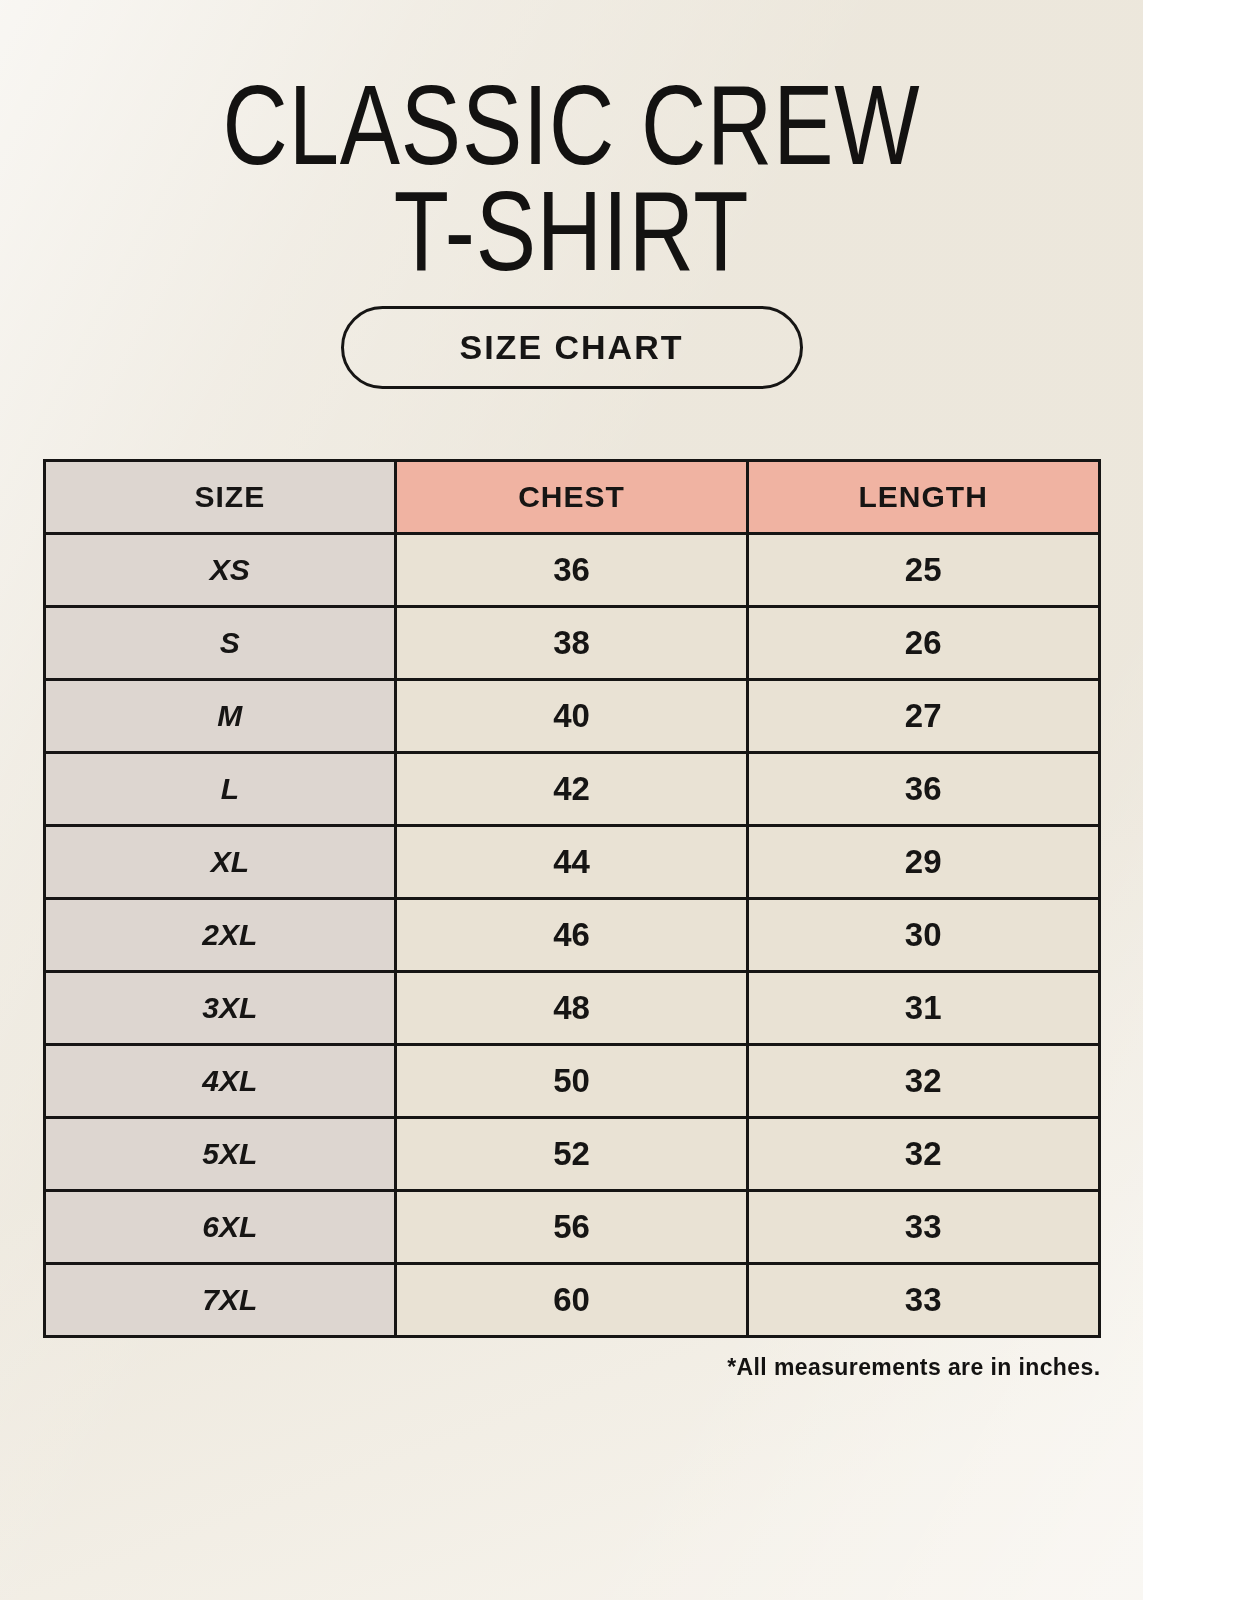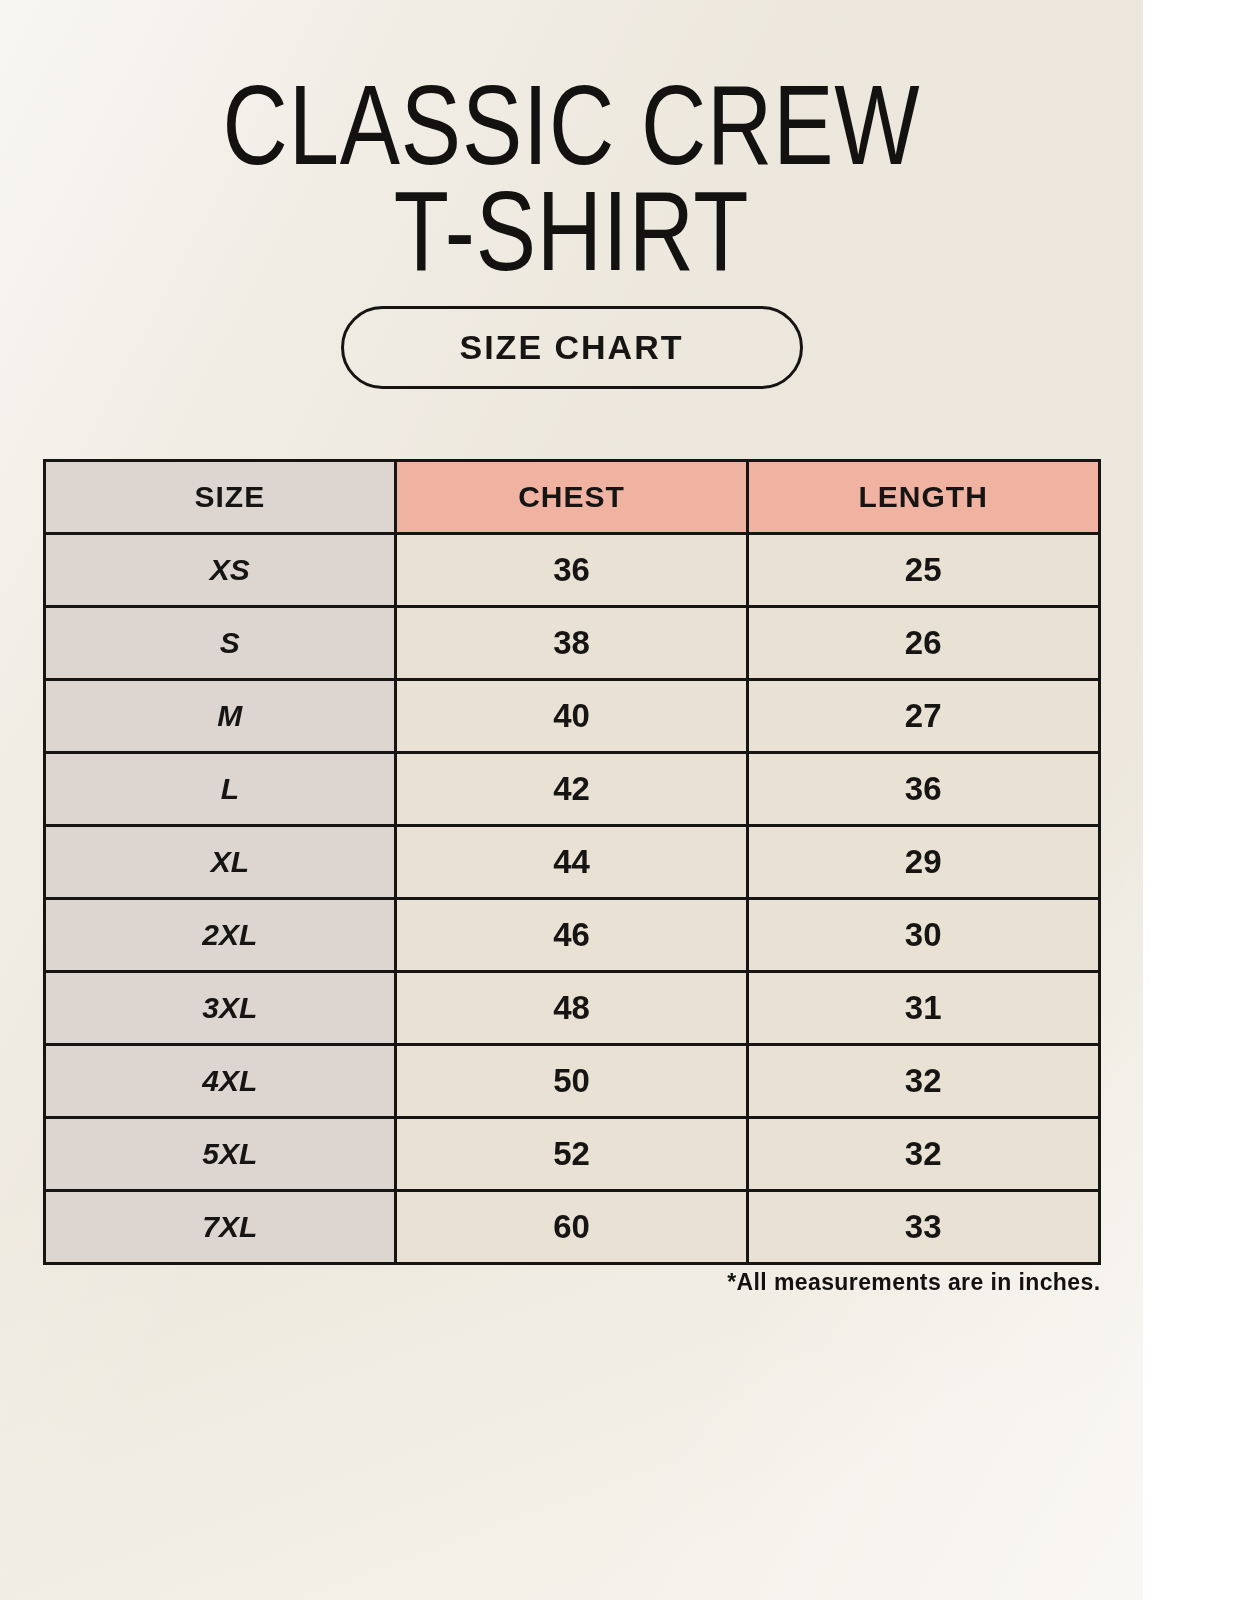--- a/index.html
+++ b/index.html
@@ -92,21 +92,21 @@
 
   td.cell-num {
     background: #e9e2d4;
     font-size: 33px;
     font-weight: bold;
   }
 
   
   .footnote {
     width: 1058px;
-    margin: 4px auto 0;
+    margin: 16px auto 0;
     text-align: right;
     font-size: 23px;
     font-weight: bold;
     letter-spacing: 0.4px;
     color: #131211;
   }
 </style>
 </head>
 <body>
 
@@ -169,20 +169,25 @@
         <td class="cell-size">4XL</td>
         <td class="cell-num">50</td>
         <td class="cell-num">32</td>
       </tr>
       <tr>
         <td class="cell-size">5XL</td>
         <td class="cell-num">52</td>
         <td class="cell-num">32</td>
       </tr>
       <tr>
+        <td class="cell-size">6XL</td>
+        <td class="cell-num">56</td>
+        <td class="cell-num">33</td>
+      </tr>
+      <tr>
         <td class="cell-size">7XL</td>
         <td class="cell-num">60</td>
         <td class="cell-num">33</td>
       </tr>
     </tbody>
   </table>
 
   <div class="footnote">*All measurements are in inches.</div>
 
 </div>

